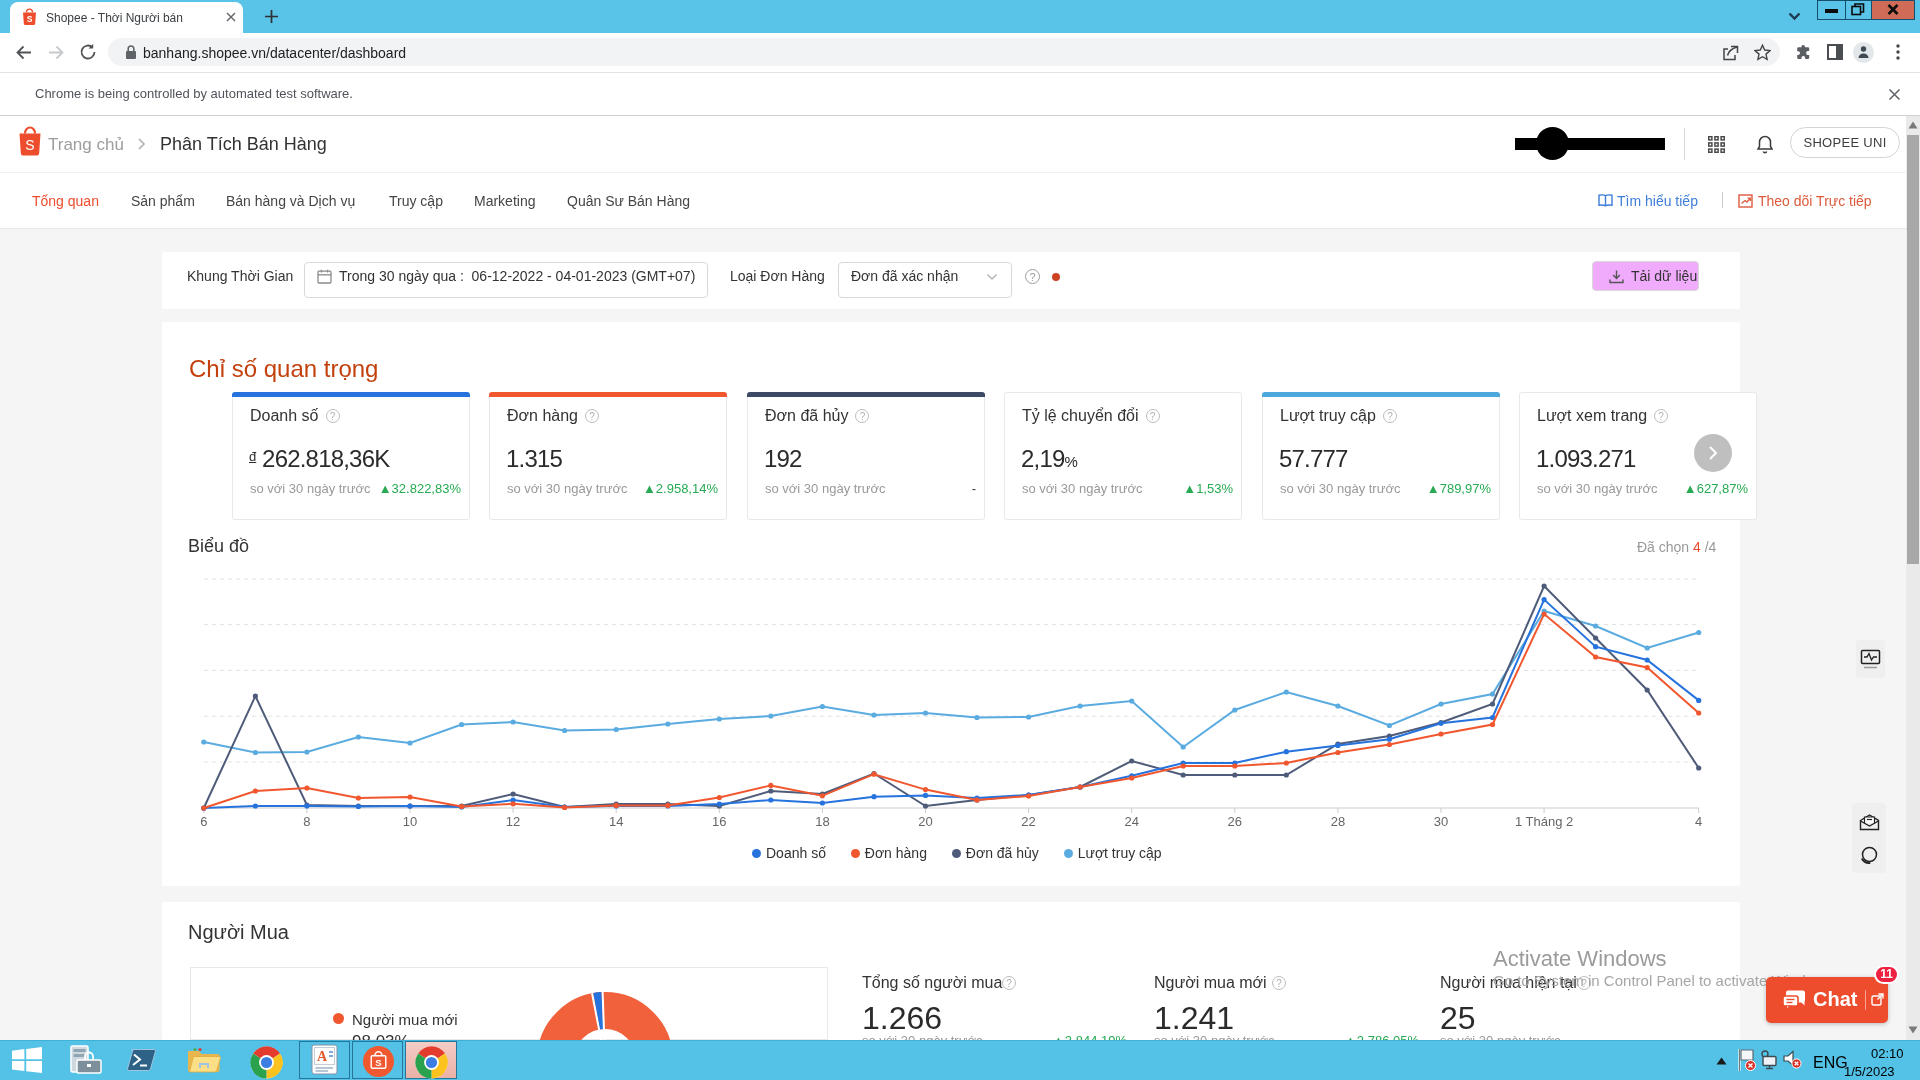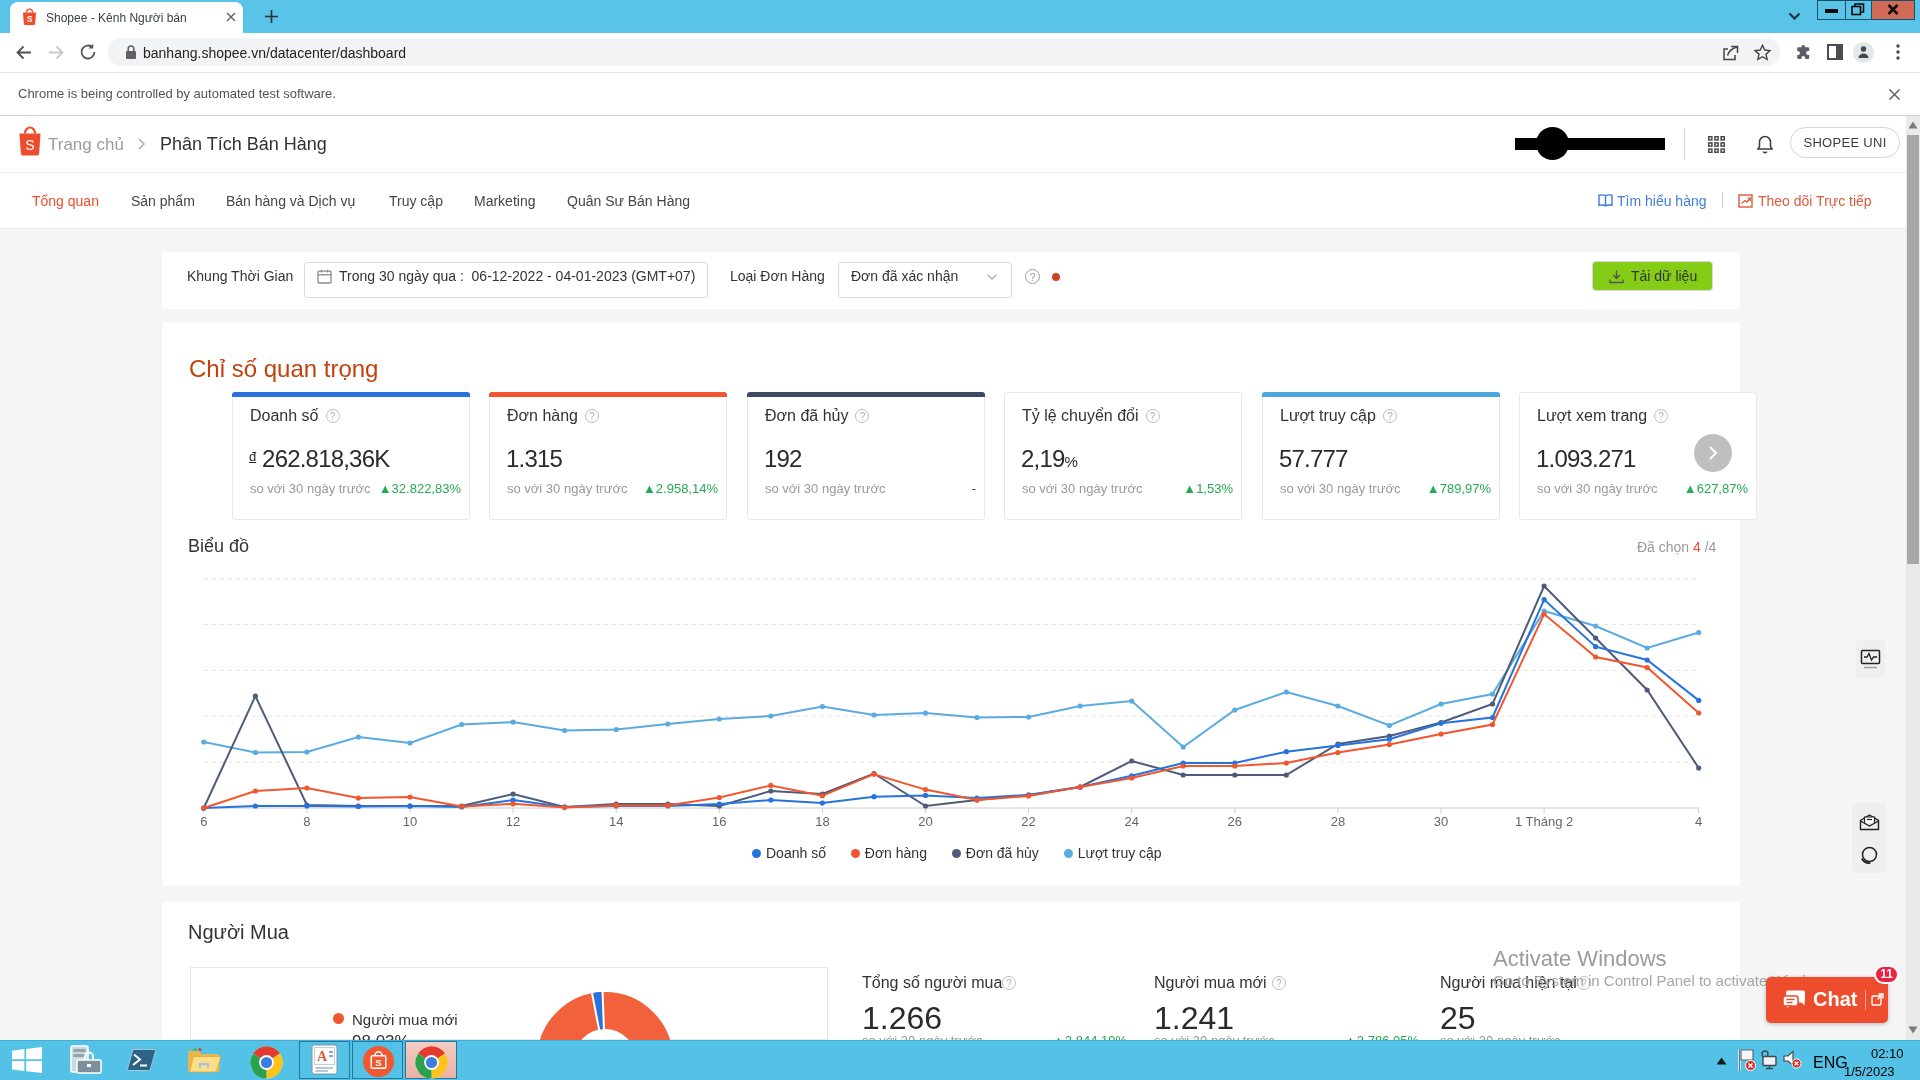--- a/index.html
+++ b/index.html
@@ -9,21 +9,21 @@
 svg { display:block; }
 
 
 #titlebar { position:absolute; left:0; top:0; width:1920px; height:33px; background:#5ac3e8; }
 #tab { position:absolute; left:10px; top:2px; width:233px; height:31px; background:#fff; border-radius:8px 8px 0 0; }
 #tabtitle { position:absolute; left:46px; top:11px; font-size:12px; color:#3c4043; white-space:nowrap; }
 #toolbar { position:absolute; left:0; top:33px; width:1920px; height:39px; background:#fff; }
 #omnibox { position:absolute; left:108px; top:5px; width:1672px; height:28px; background:#f1f3f4; border-radius:14px; }
 #urltext { position:absolute; left:143px; top:12px; font-size:14px; color:#202124; }
 #infobar { position:absolute; left:0; top:72px; width:1920px; height:44px; background:#fff; border-top:1px solid #e4e4e4; border-bottom:1px solid #d0d0d0; }
-#infobar span { position:absolute; left:18px; top:13px; font-size:13px; color:#50535a; }
+#infobar span { position:absolute; left:35px; top:13px; font-size:13px; color:#50535a; }
 
 
 #page { position:absolute; left:0; top:116px; width:1906px; height:924px; background:#f5f5f5; }
 #hdr { position:absolute; left:0; top:116px; width:1906px; height:56px; background:#fff; }
 #nav { position:absolute; left:0; top:172px; width:1906px; height:57px; background:#fff; border-top:1px solid #f0f0f0; border-bottom:1px solid #e8e8e8; }
 .navitem { position:absolute; top:193px; font-size:14px; color:#454545; }
 #card-filter { position:absolute; left:162px; top:252px; width:1578px; height:57px; background:#fff; border-radius:2px; }
 #card-main { position:absolute; left:162px; top:322px; width:1578px; height:564px; background:#fff; border-radius:2px; }
 #card-buyer { position:absolute; left:162px; top:902px; width:1578px; height:138px; background:#fff; border-radius:2px; }
 .f-lbl { position:absolute; top:268px; font-size:14px; color:#333; }
@@ -61,21 +61,21 @@
 </head>
 <body>
 
 <div id="titlebar"></div>
 <div id="tab"></div>
 <svg class="abs" style="left:22px;top:8px" width="15" height="18" viewBox="0 0 15 18">
     <path d="M4.5 4.5 a3 3.4 0 0 1 6 0" fill="none" stroke="#ee4d2d" stroke-width="1.4"></path>
     <path d="M1 4.5 h13 l-0.8 11 a1.7 1.7 0 0 1 -1.7 1.6 H3.5 a1.7 1.7 0 0 1 -1.7 -1.6 Z" fill="#ee4d2d"></path>
     <text x="7.5" y="13.5" font-size="8.5" fill="#fff" text-anchor="middle" font-family="Liberation Sans" font-weight="bold">S</text>
   </svg>
-<div id="tabtitle">Shopee - Kênh Người bán</div>
+<div id="tabtitle">Shopee - Thời Người bán</div>
 <svg class="abs" style="left:225px;top:11px" width="12" height="12" viewBox="0 0 12 12">
     <path d="M2 2 L10 10 M10 2 L2 10" stroke="#5f6368" stroke-width="1.4"></path>
   </svg>
 <svg class="abs" style="left:264px;top:9px" width="15" height="15" viewBox="0 0 15 15">
     <path d="M7.5 1 V14 M1 7.5 H14" stroke="#2d3134" stroke-width="1.7"></path>
   </svg>
 <svg class="abs" style="left:1788px;top:12px" width="13" height="9" viewBox="0 0 13 9">
     <path d="M1.5 1.5 L6.5 6.5 L11.5 1.5" fill="none" stroke="#1d3b4e" stroke-width="2.4"></path>
   </svg>
 <div class="abs" style="left:1817px;top:0;width:29px;height:20px;background:#5ac3e8;border:1px solid #14506b"></div>
@@ -182,21 +182,21 @@
 
 <div class="navitem" style="left:32px;color:#ee4d2d">Tổng quan</div>
 <div class="navitem" style="left:131px">Sản phẩm</div>
 <div class="navitem" style="left:226px">Bán hàng và Dịch vụ</div>
 <div class="navitem" style="left:389px">Truy cập</div>
 <div class="navitem" style="left:474px">Marketing</div>
 <div class="navitem" style="left:567px">Quân Sư Bán Hàng</div>
 <svg class="abs" style="left:1598px;top:194px" width="15" height="13" viewBox="0 0 15 13">
     <path d="M7.5 1.8 C6 0.7 4 0.7 1 1.2 V11.2 C4 10.7 6 10.9 7.5 11.8 C9 10.9 11 10.7 14 11.2 V1.2 C11 0.7 9 0.7 7.5 1.8 Z M7.5 1.8 V11.8" fill="none" stroke="#3e7dd8" stroke-width="1.4"></path>
   </svg>
-<div class="abs" style="left:1617px;top:193px;font-size:14px;color:#3e7dd8">Tìm hiểu hàng</div>
+<div class="abs" style="left:1617px;top:193px;font-size:14px;color:#3e7dd8">Tìm hiểu tiếp</div>
 <div class="abs" style="left:1722px;top:192px;width:1px;height:16px;background:#ccc"></div>
 <svg class="abs" style="left:1738px;top:194px" width="15" height="14" viewBox="0 0 15 14">
     <rect x="1" y="1" width="13" height="12" fill="none" stroke="#dd5a3c" stroke-width="1.4"></rect>
     <path d="M3.5 9.5 L7 6.5 L9 8 L12 4.5" fill="none" stroke="#dd5a3c" stroke-width="1.3"></path>
     <path d="M12.3 7 V4.2 H9.5" fill="none" stroke="#dd5a3c" stroke-width="1.3"></path>
   </svg>
 <div class="abs" style="left:1758px;top:193px;font-size:14px;color:#dd5a3c">Theo dõi Trực tiếp</div>
 
 <div class="f-lbl" style="left:187px">Khung Thời Gian</div>
 <div class="f-box" style="left:304px;width:404px">
@@ -209,21 +209,21 @@
 </div>
 <div class="f-lbl" style="left:730px">Loại Đơn Hàng</div>
 <div class="f-box" style="left:838px;width:174px">
   <span class="abs" style="left:12px;top:5px">Đơn đã xác nhận</span>
   <svg class="abs" style="left:147px;top:10px" width="12" height="8" viewBox="0 0 12 8">
       <path d="M1.5 1.5 L6 6 L10.5 1.5" fill="none" stroke="#b5b5b5" stroke-width="1.5"></path>
     </svg>
 </div>
 <div class="abs" style="left:1025px;top:269px;width:15px;height:15px;border:1px solid #9d9d9d;border-radius:50%;color:#9d9d9d;font-size:11px;text-align:center;line-height:14px">?</div>
 <div class="abs" style="left:1052px;top:273px;width:8px;height:8px;background:#cf4224;border-radius:50%"></div>
-<div class="abs" style="left:1592px;top:261px;width:121px;height:30px;border:1px solid #d9d9d9;border-radius:4px;background:#84cc16">
+<div class="abs" style="left:1592px;top:261px;width:107px;height:30px;border:1px solid #d9d9d9;border-radius:4px;background:#f0abfc">
   <svg class="abs" style="left:16px;top:8px" width="15" height="14" viewBox="0 0 15 14">
       <path d="M7.5 0.5 V8 M4.2 5 L7.5 8.4 L10.8 5" fill="none" stroke="#555" stroke-width="1.4"></path>
       <path d="M1 9.5 V12.5 H14 V9.5" fill="none" stroke="#555" stroke-width="1.4"></path>
     </svg>
   <span class="abs" style="left:38px;top:6px;font-size:14px;color:#333">Tải dữ liệu</span>
 </div>
 
 <div class="abs" style="left:189px;top:355px;font-size:24px;color:#c2410c">Chỉ số quan trọng</div>
 <div class="mcard" style="left:189px">
   <div class="bar" style="background:#2673dd"></div>

